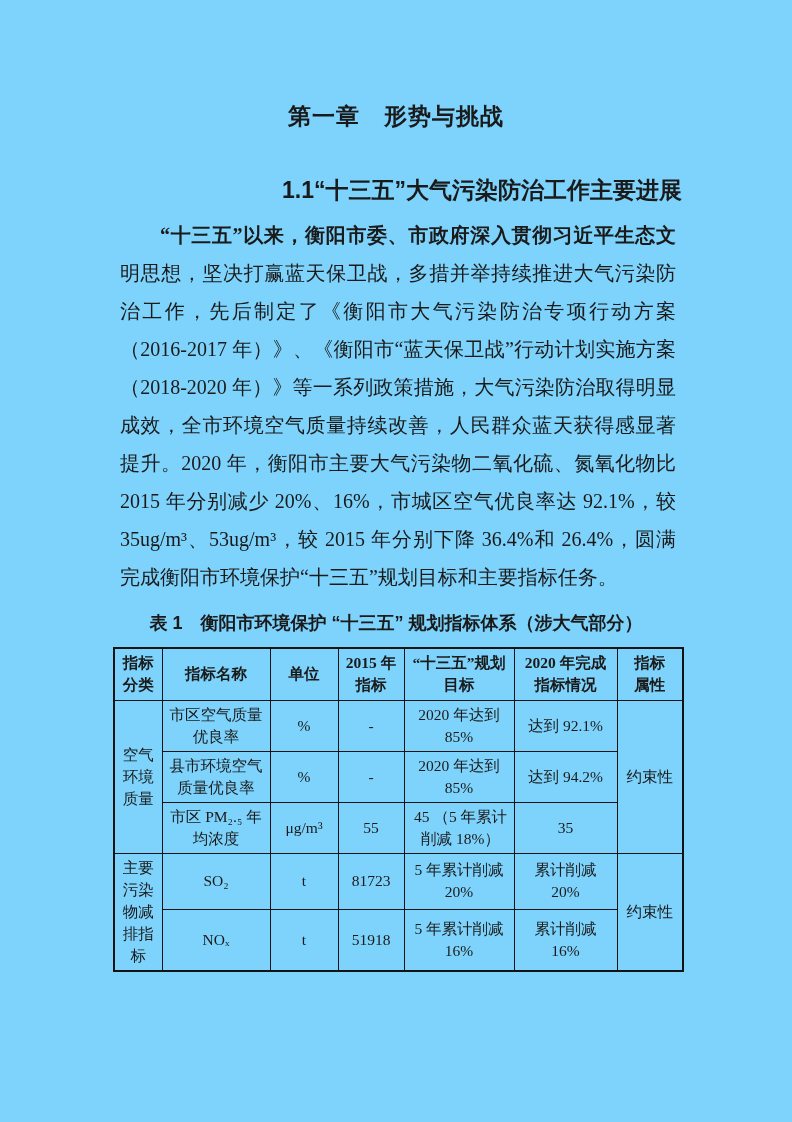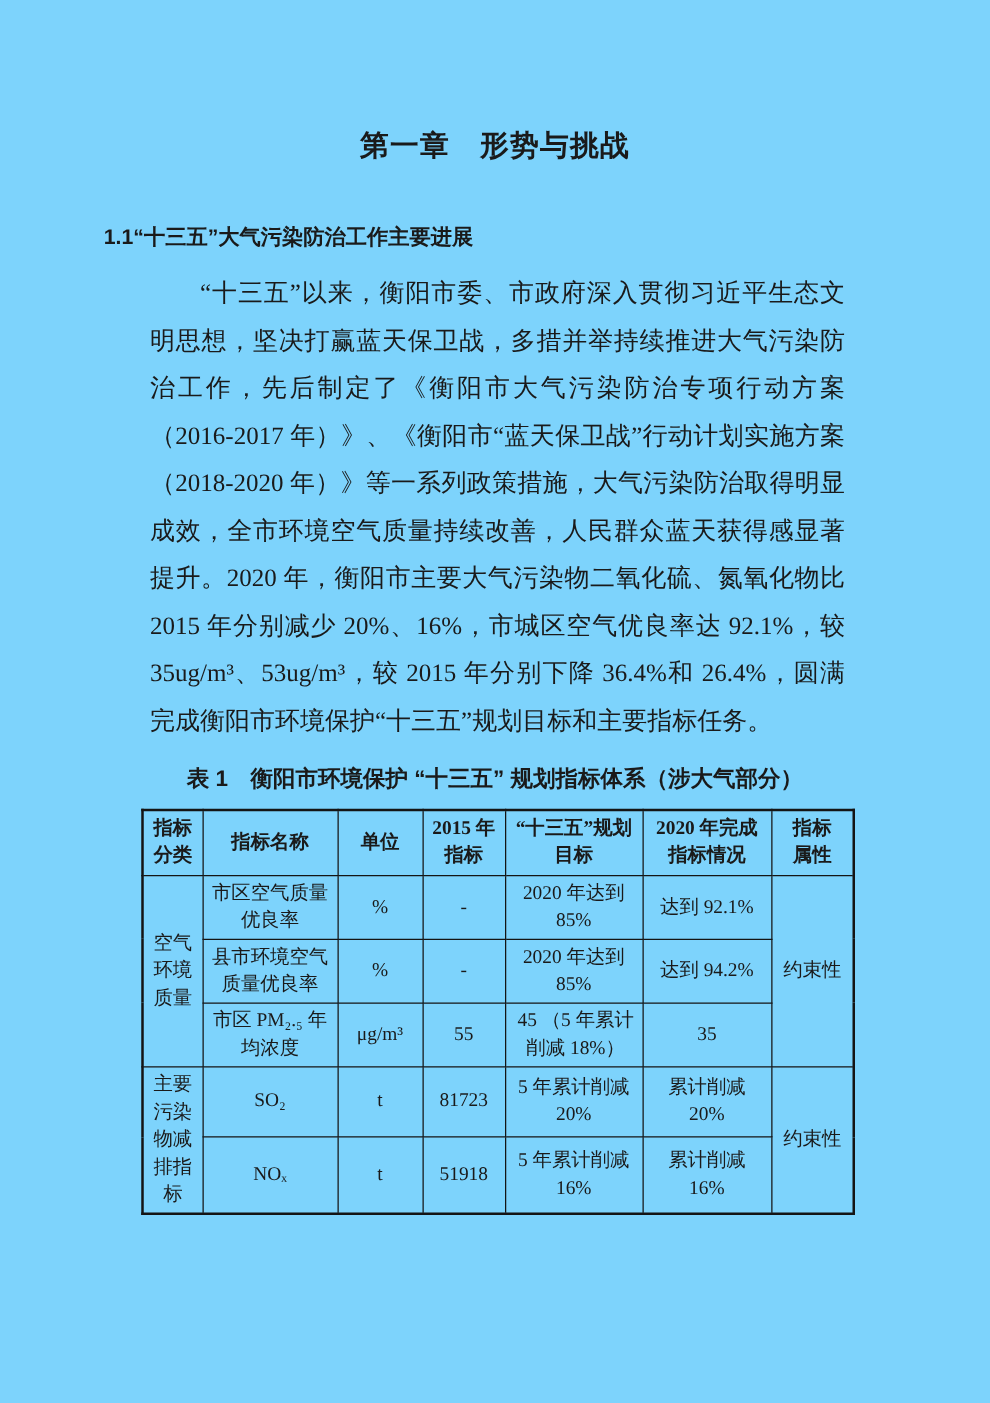--- a/index.html
+++ b/index.html
@@ -15,37 +15,37 @@
   .chapter-title {
     margin: 0; padding-top: 101px;
     text-align: center;
     font-family: "Liberation Sans", "DejaVu Sans", sans-serif;
     font-weight: bold;
     font-size: 23px; line-height: 30px;
     letter-spacing: 1px;
   }
 
   .section-heading {
-    margin: 46px 110px 0 83px;
+    margin: 46px 110px 0 114px;
     font-family: "Liberation Sans", "DejaVu Sans", sans-serif;
     font-weight: bold;
-    font-size: 17px; line-height: 26px;
+    font-size: 23px; line-height: 26px; text-align: right;
   }
 
   .paragraph {
     margin: 13px 116px 0 120px;
     font-size: 20px;
     line-height: 38px;
   }
   .paragraph .line {
     text-align: justify;
     text-align-last: justify;
     white-space: normal;
   }
-  .paragraph .line.first { text-indent: 2em; }
+  .paragraph .line.first { text-indent: 2em; font-weight: bold; }
   .paragraph .line.last { text-align-last: left; }
 
   .table-caption {
     margin: 15px 100px 0 100px;
     text-align: center;
     font-family: "Liberation Sans", "DejaVu Sans", sans-serif;
     font-weight: bold;
     font-size: 18px; line-height: 24px;
   }
 

